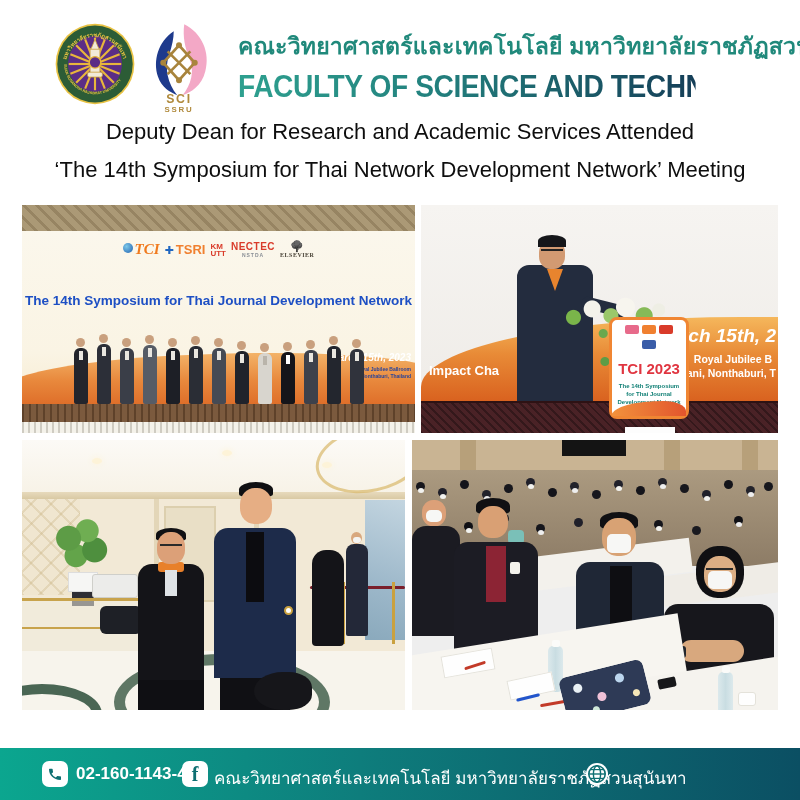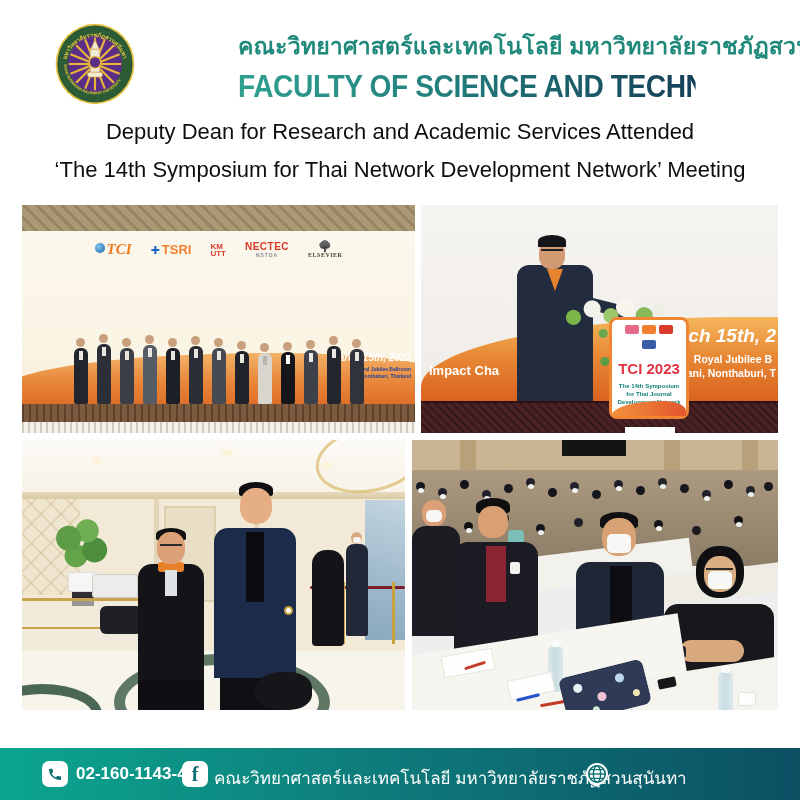--- a/index.html
+++ b/index.html
@@ -31,21 +31,21 @@
   .ph3 { left:22px;  top:440px; width:383px; height:270px; }
   .ph4 { left:412px; top:440px; width:366px; height:270px; }
 
   
   .p1-ceiling { left:0; top:0; width:100%; height:26px; background:#ab9976;
     background-image:repeating-linear-gradient(45deg,rgba(90,70,40,.25) 0 3px,transparent 3px 9px); }
   .p1-wall { left:0; top:26px; width:100%; height:173px; background:linear-gradient(180deg,#fbf7ec 0%,#faf4e4 70%,#f7ecd2 100%); }
   .p1-wave { left:-20px; top:148px; width:433px; height:51px;
     background:linear-gradient(180deg,#f3b368 0%,#e8883c 55%,#df6f2a 100%);
     border-radius:100% 60% 0 0 / 60px 30px 0 0; }
-  .p1-logos { left:0; top:36px; width:100%; display:flex; justify-content:center; align-items:center; gap:19px; }
+  .p1-logos { left:0; top:36px; width:100%; display:flex; justify-content:center; align-items:center; gap:5px; }
   .lg { font-weight:800; white-space:nowrap; }
   .lg-tci { color:#f07a1e; font-size:15px; font-style:italic; font-family:"Liberation Serif",serif; }
   .lg-tci::before { content:""; display:inline-block; width:10px; height:10px; margin-right:2px;
     border-radius:50%; background:radial-gradient(circle at 35% 35%,#7ec8e8,#1f5fb0); vertical-align:1px; }
   .lg-tsri { color:#f08030; font-size:13px; }
   .lg-tsri::before { content:"✚"; color:#1f66c0; margin-right:2px; font-size:11px; }
   .lg-km { color:#d93b2a; font-size:8px; line-height:7px; text-align:left; }
   .lg-nectec { color:#d93b2a; font-size:10px; letter-spacing:.5px; text-align:center; }
   .lg-nstda { display:block; color:#8a8f96; font-size:5px; font-weight:600; letter-spacing:1px; }
   .lg-els { color:#4a4438; font-size:6px; font-family:"Liberation Serif",serif; letter-spacing:.5px; text-align:center; }
@@ -234,20 +234,36 @@
       </defs>
       <text fill="#e8c243" font-size="7" font-weight="bold">
         <textPath href="#arcTop" startOffset="8%">มหาวิทยาลัยราชภัฏสวนสุนันทา</textPath>
       </text>
       <text fill="#e8c243" font-size="4.6" font-weight="bold">
         <textPath href="#arcBot" startOffset="2%">SUAN SUNANDHA RAJABHAT UNIVERSITY</textPath>
       </text>
     </svg>
   </div>
 
+  <div class="abs flame">
+    <svg viewBox="0 0 80 104" width="70" height="92">
+      <path d="M46 2 C66 12 76 34 70 56 C66 72 54 80 44 83 C54 71 58 55 52 41 C47 30 44 16 46 2 Z" fill="#f3a8c6"></path>
+      <path d="M34 10 C16 22 10 44 16 62 C20 74 30 80 38 83 C27 70 23 52 29 36 C32 27 34 18 34 10 Z" fill="#1e3a8c"></path>
+      <g stroke="#a8843c" stroke-width="3" fill="none">
+        <path d="M40 26 L58 46 L40 66 L22 46 Z"></path>
+        <path d="M27 33 L53 59 M53 33 L27 59"></path>
+      </g>
+      <circle cx="40" cy="26" r="3.4" fill="#a8843c"></circle>
+        <circle cx="58" cy="46" r="3.4" fill="#a8843c"></circle>
+      <circle cx="40" cy="66" r="3.4" fill="#a8843c"></circle>
+        <circle cx="22" cy="46" r="3.4" fill="#a8843c"></circle>
+      <text x="40" y="92" text-anchor="middle" fill="#b08a3c" font-size="14" font-weight="bold" letter-spacing="2">SCI</text>
+      <text x="40" y="102" text-anchor="middle" fill="#b08a3c" font-size="9" font-weight="bold" letter-spacing="2">SSRU</text>
+    </svg>
+  </div>
 
   <div class="abs hdr-text">
     <div class="hdr-thai">คณะวิทยาศาสตร์และเทคโนโลยี  มหาวิทยาลัยราชภัฏสวนสุนันทา</div>
     <div class="hdr-en">FACULTY OF SCIENCE AND TECHNOLOGY</div>
   </div>
 
   <div class="abs title-line t1">Deputy Dean for Research and Academic Services Attended</div>
   <div class="abs title-line t2">‘The 14th Symposium for Thai Network Development Network’ Meeting</div>
 
   <div class="photo ph1">
@@ -260,20 +276,21 @@
       <span class="lg lg-km">
         <span>KM</span><br>
         <span>UTT</span>
       </span>
       <span class="lg lg-nectec">
         <span>NECTEC</span>
         <span class="lg-nstda">NSTDA</span>
       </span>
       <span class="lg lg-els">ELSEVIER</span>
     </div>
+    <div class="abs p1-en">The 14th Symposium for Thai Journal Development Network</div>
     <div class="abs p1-date">March 15th, 2023</div>
     <div class="abs p1-venue">
       <span>Royal Jubilee Ballroom</span><br>
       <span>Nonthaburi, Thailand</span>
     </div>
     <div class="abs p1-people">
       <i class="fig"></i>
         <i class="fig"></i>
         <i class="fig"></i>
         <i class="fig"></i>

